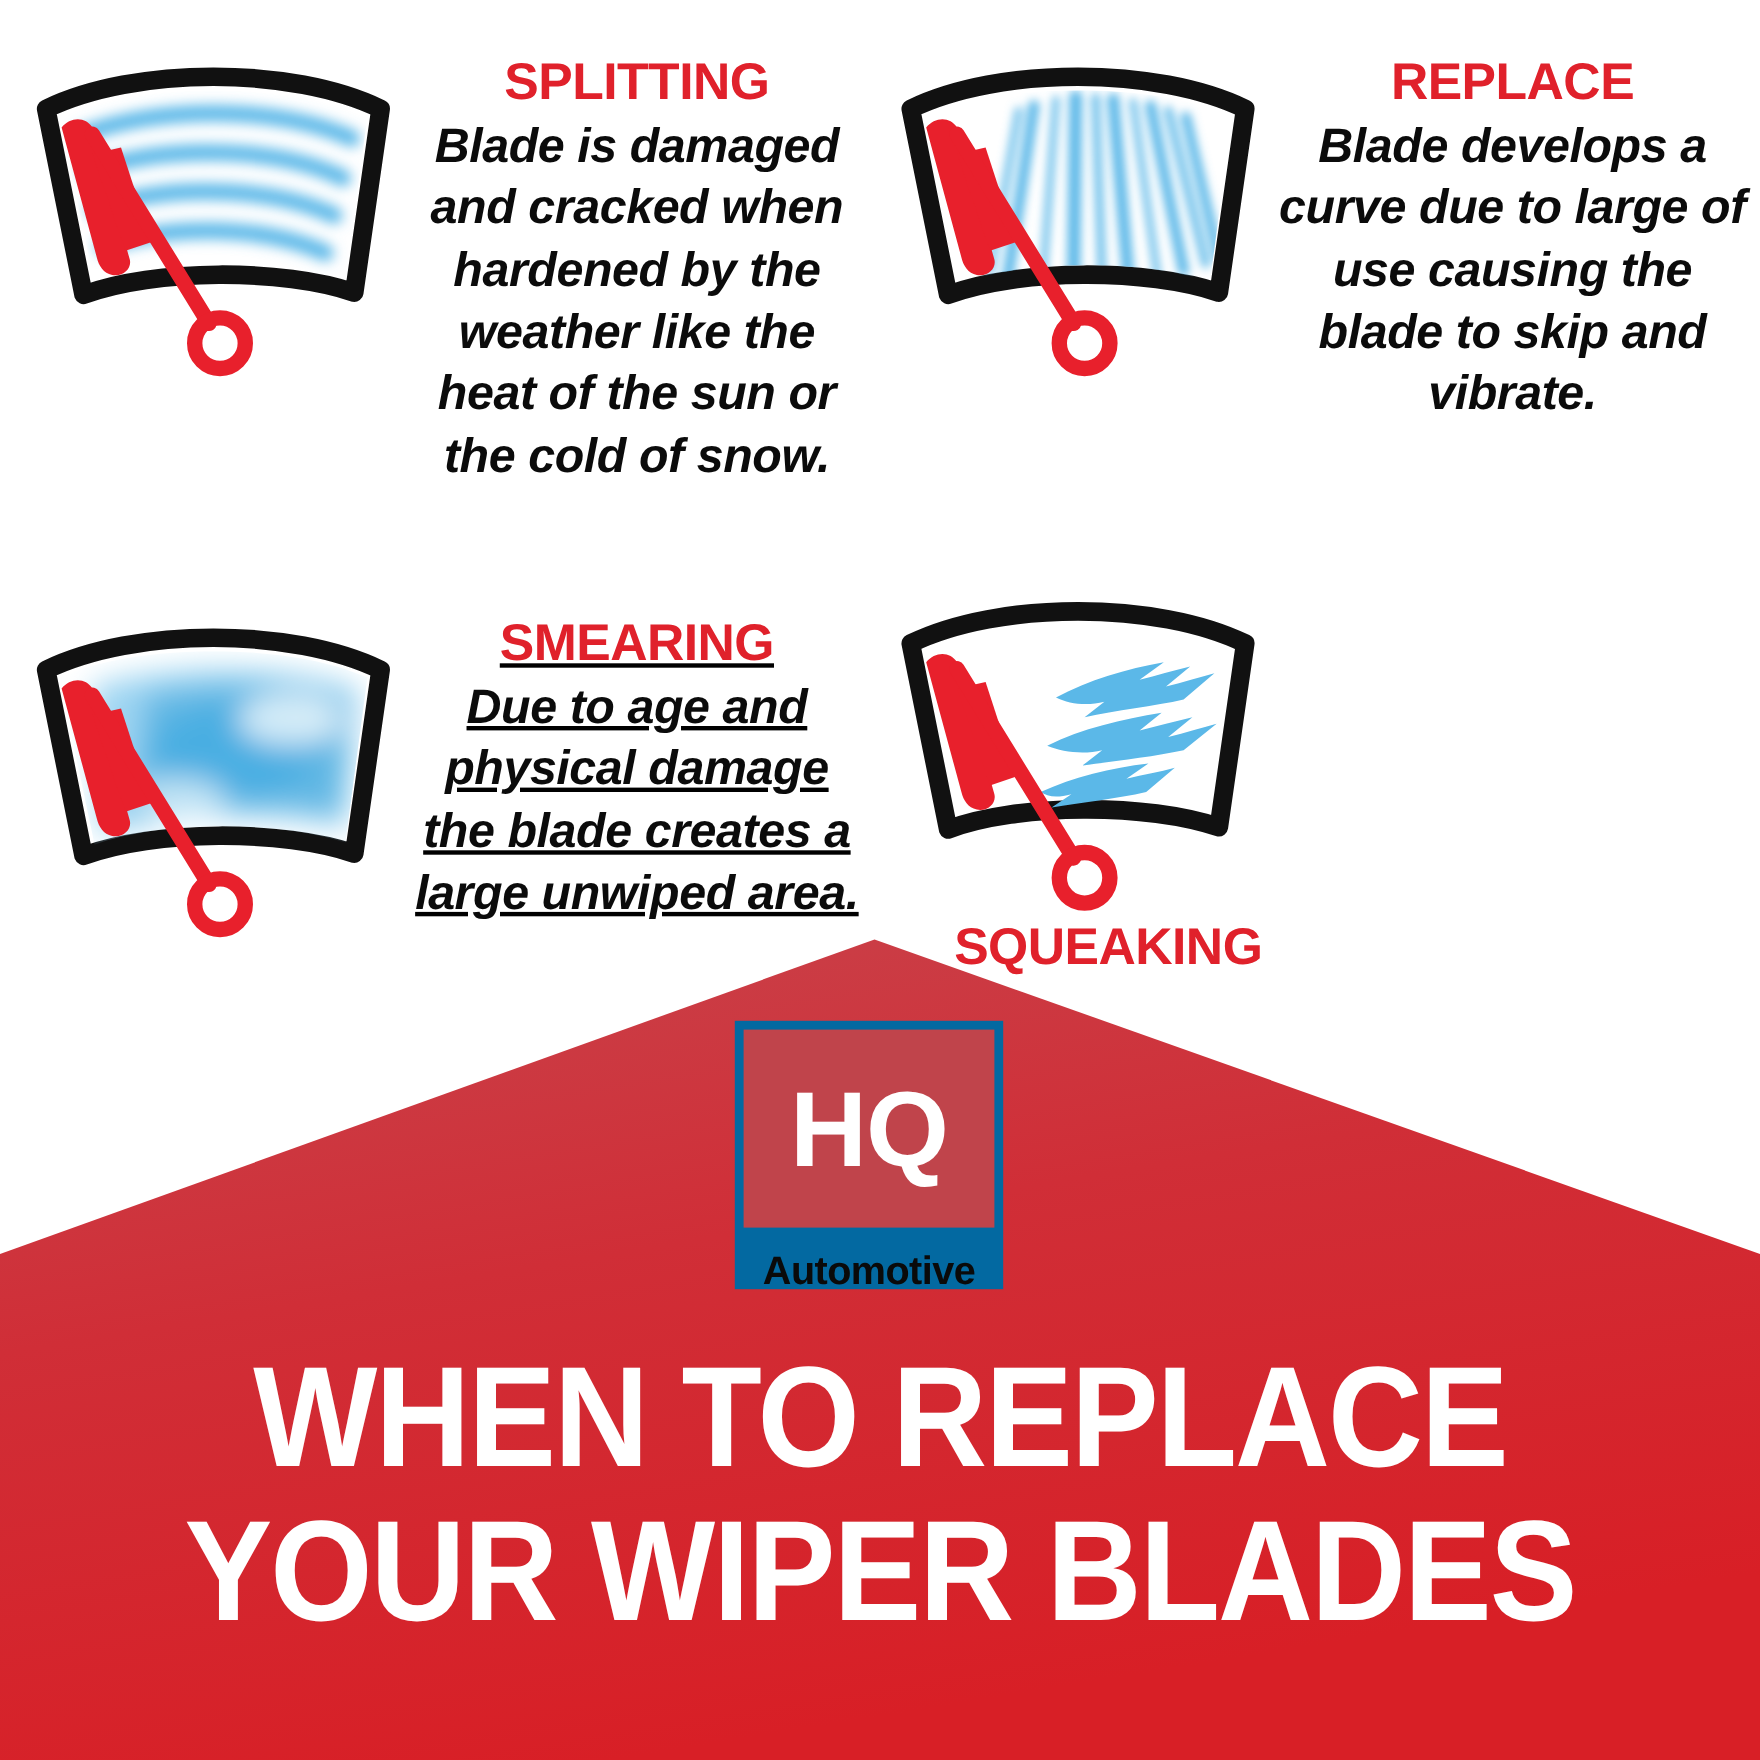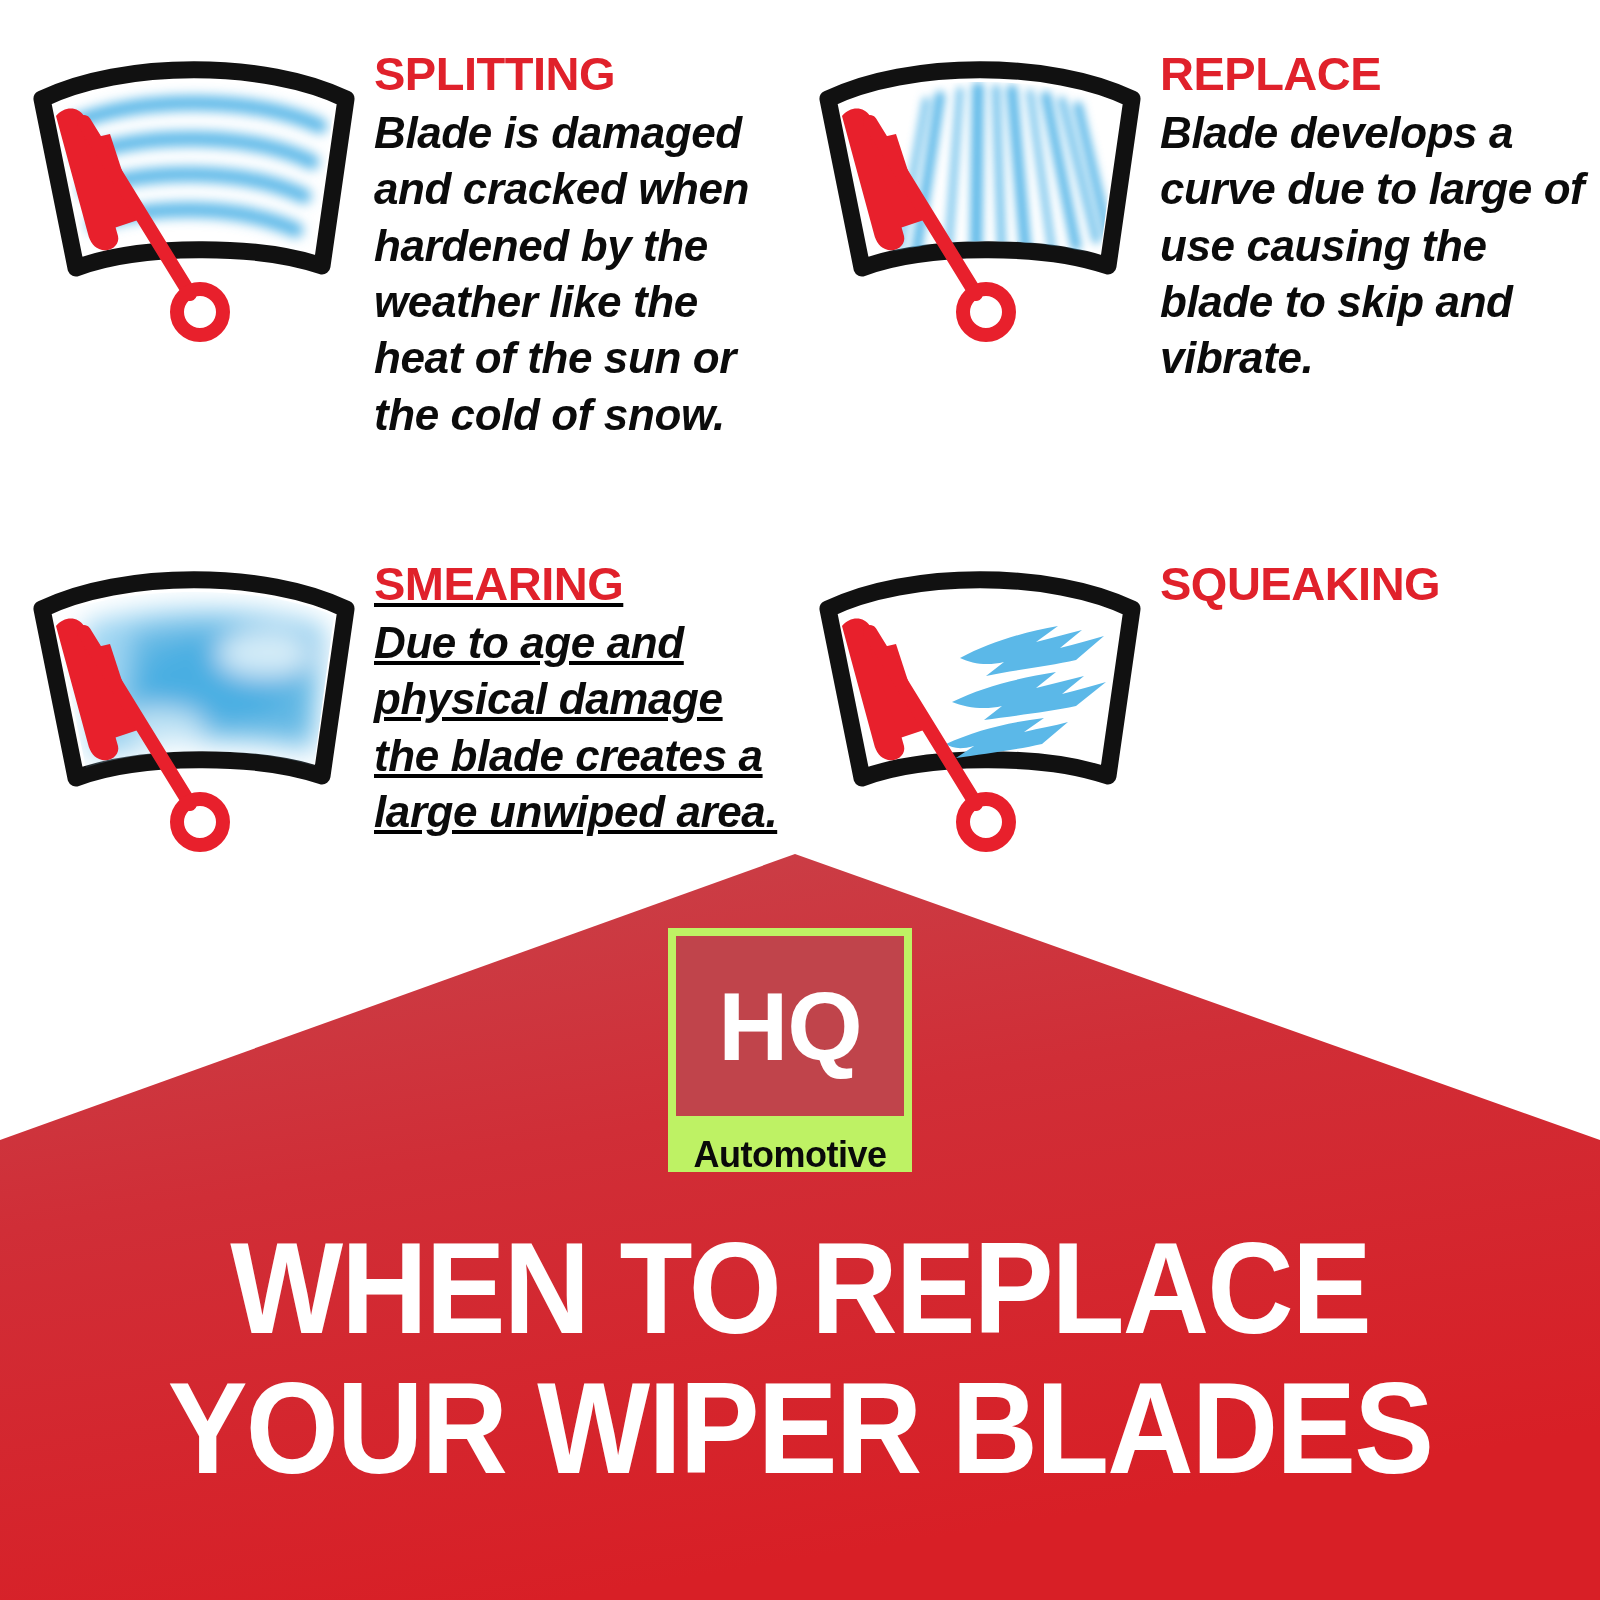--- a/index.html
+++ b/index.html
@@ -27,20 +27,21 @@
   }
   .card-icon {
     flex:0 0 auto;
     width:360px;
     height:300px;
   }
   .card-icon svg { display:block; width:100%; height:100%; }
 
   .card-text {
     flex:1 1 auto;
+    text-align:center;
     padding-top:6px;
   }
   .card-title {
     color:#E0212B;
     font-weight:bold;
     font-size:47px;
     line-height:1.0;
     letter-spacing:-0.5px;
     font-family:"Liberation Sans", sans-serif;
     margin-bottom:8px;
@@ -52,21 +53,21 @@
     font-size:44px;
     line-height:1.28;
     letter-spacing:-0.4px;
     font-family:"Liberation Sans", sans-serif;
   }
 
   
   #card-splitting  { left:14px;   top:44px;  width:770px; }
   #card-skipping   { left:800px;  top:44px;  width:790px; }
   #card-smearing   { left:14px;   top:554px; width:770px;text-decoration:underline; }
-  #card-squeaking  { left:800px;  top:554px; width:790px; }
+  #card-squeaking  { left:800px;  top:530px; width:790px;flex-direction:column; }
 
   #card-splitting  .card-text { width:395px; }
   #card-skipping   .card-text { width:415px; }
   #card-smearing   .card-text { width:395px; }
   #card-squeaking  .card-text { width:415px; }
 
   
   #banner {
     position:absolute;
     left:0; top:840px;
@@ -75,21 +76,21 @@
   }
   #banner svg { display:block; width:1600px; height:760px; }
 
   
   #logo {
     position:absolute;
     left:668px;
     top:928px;
     width:244px;
     height:244px;
-    background:#bef264;
+    background:#0369a1;
     padding:8px 8px 4px 8px;
   }
   #logo-square {
     width:228px;
     height:180px;
     background:#C0444B;
     display:flex;
     align-items:center;
     justify-content:center;
   }

